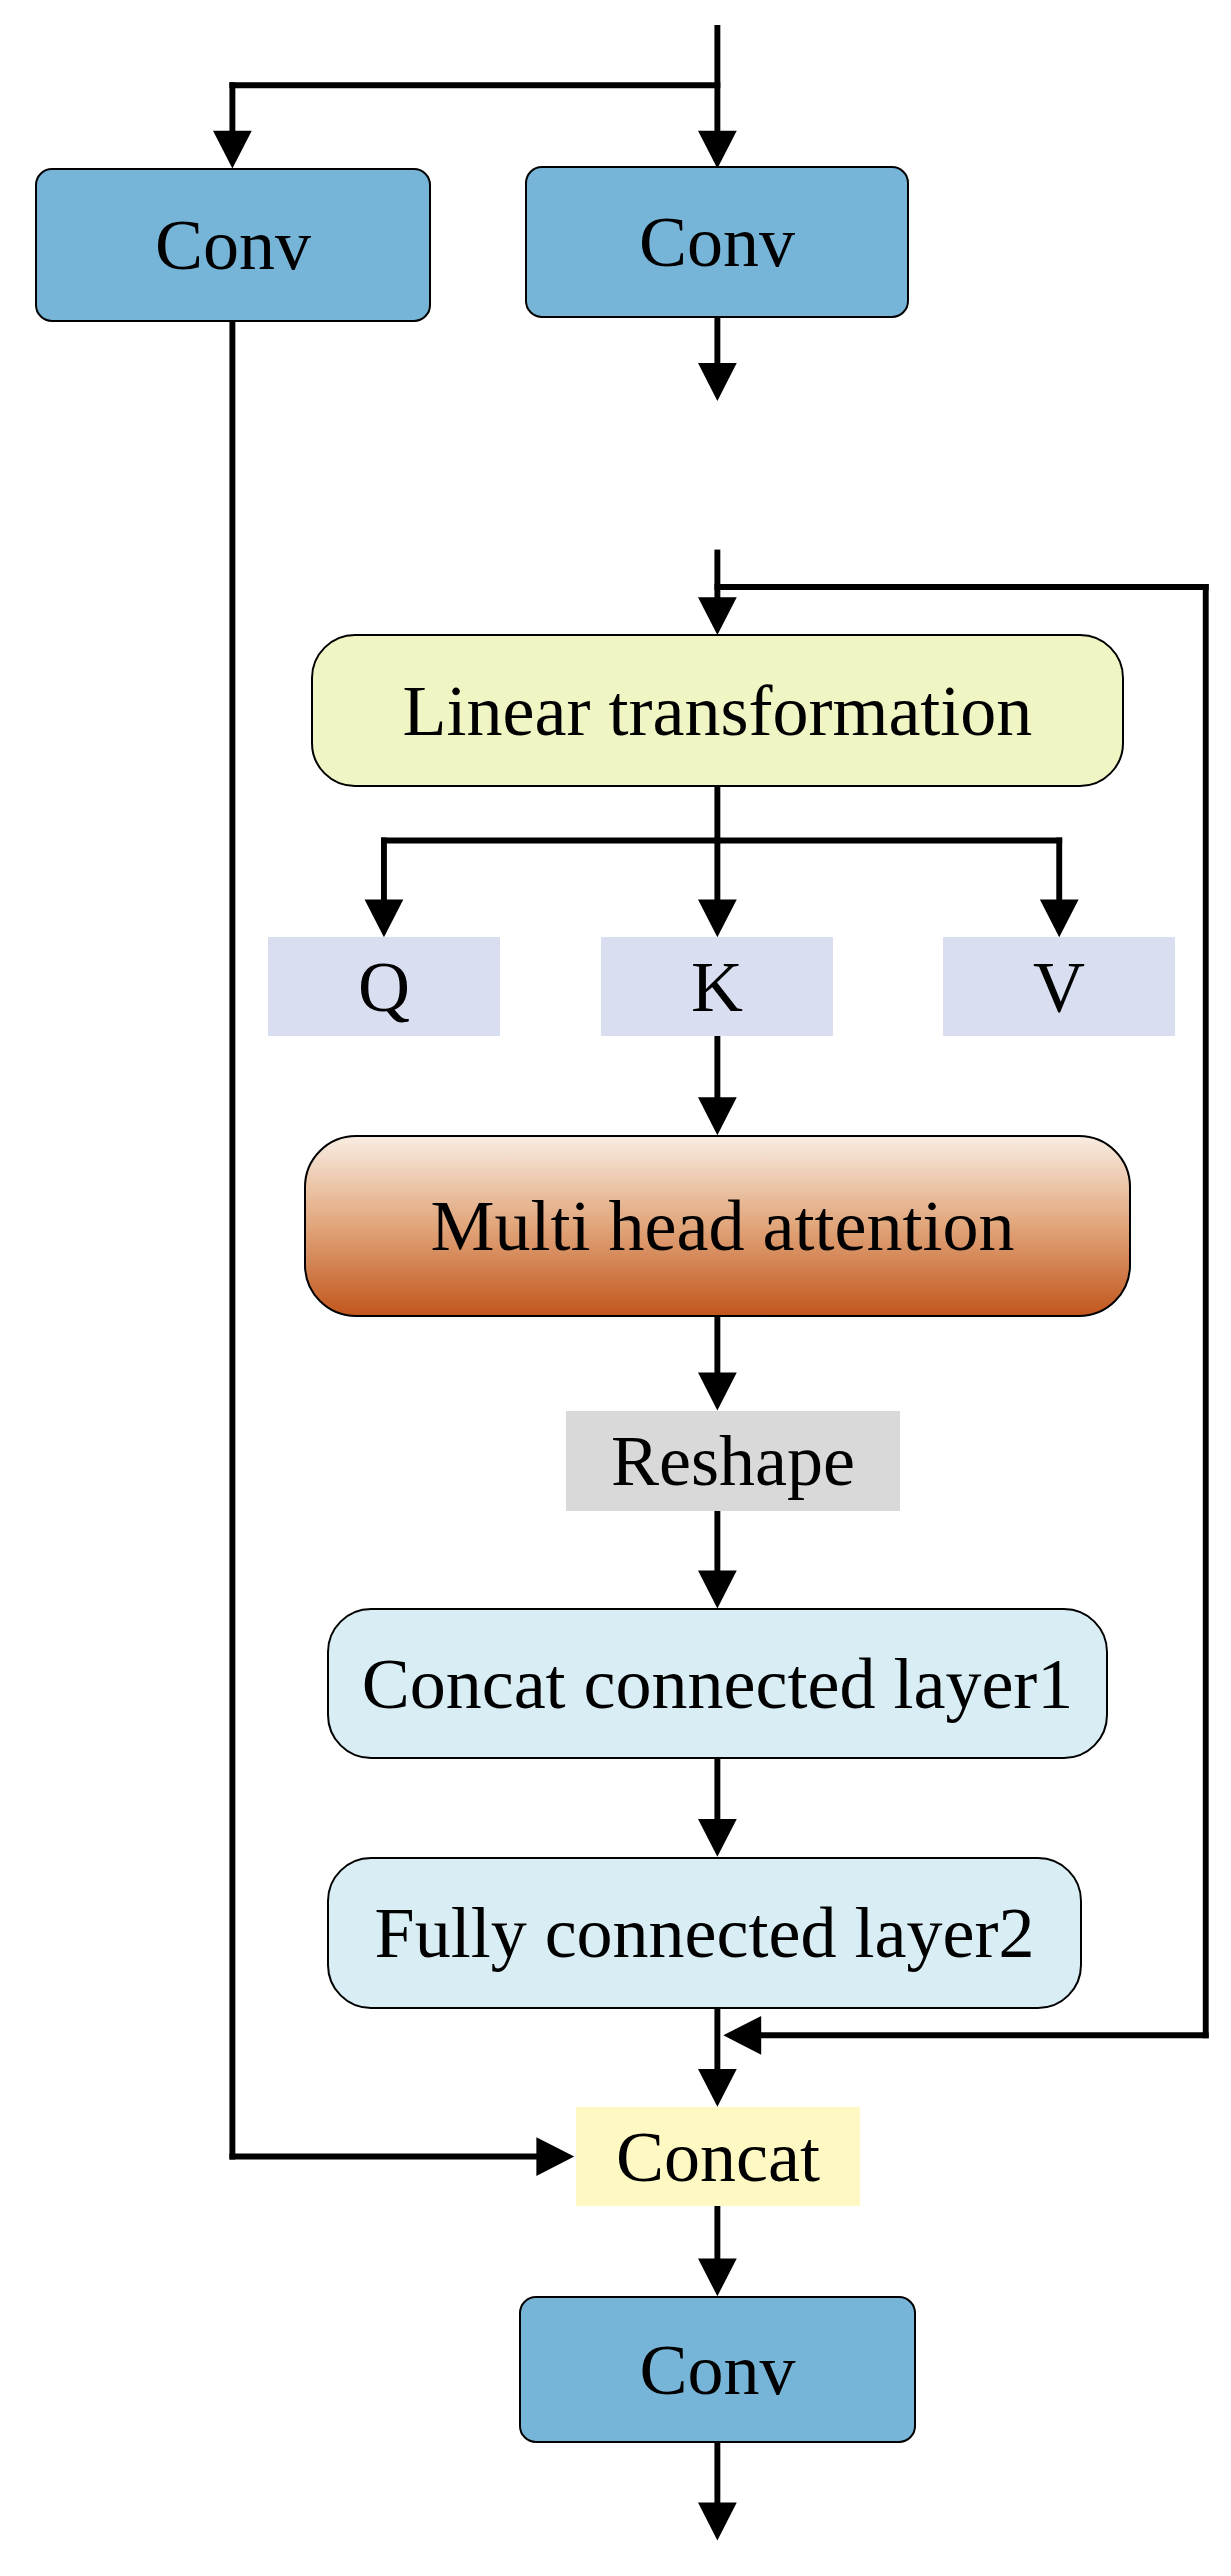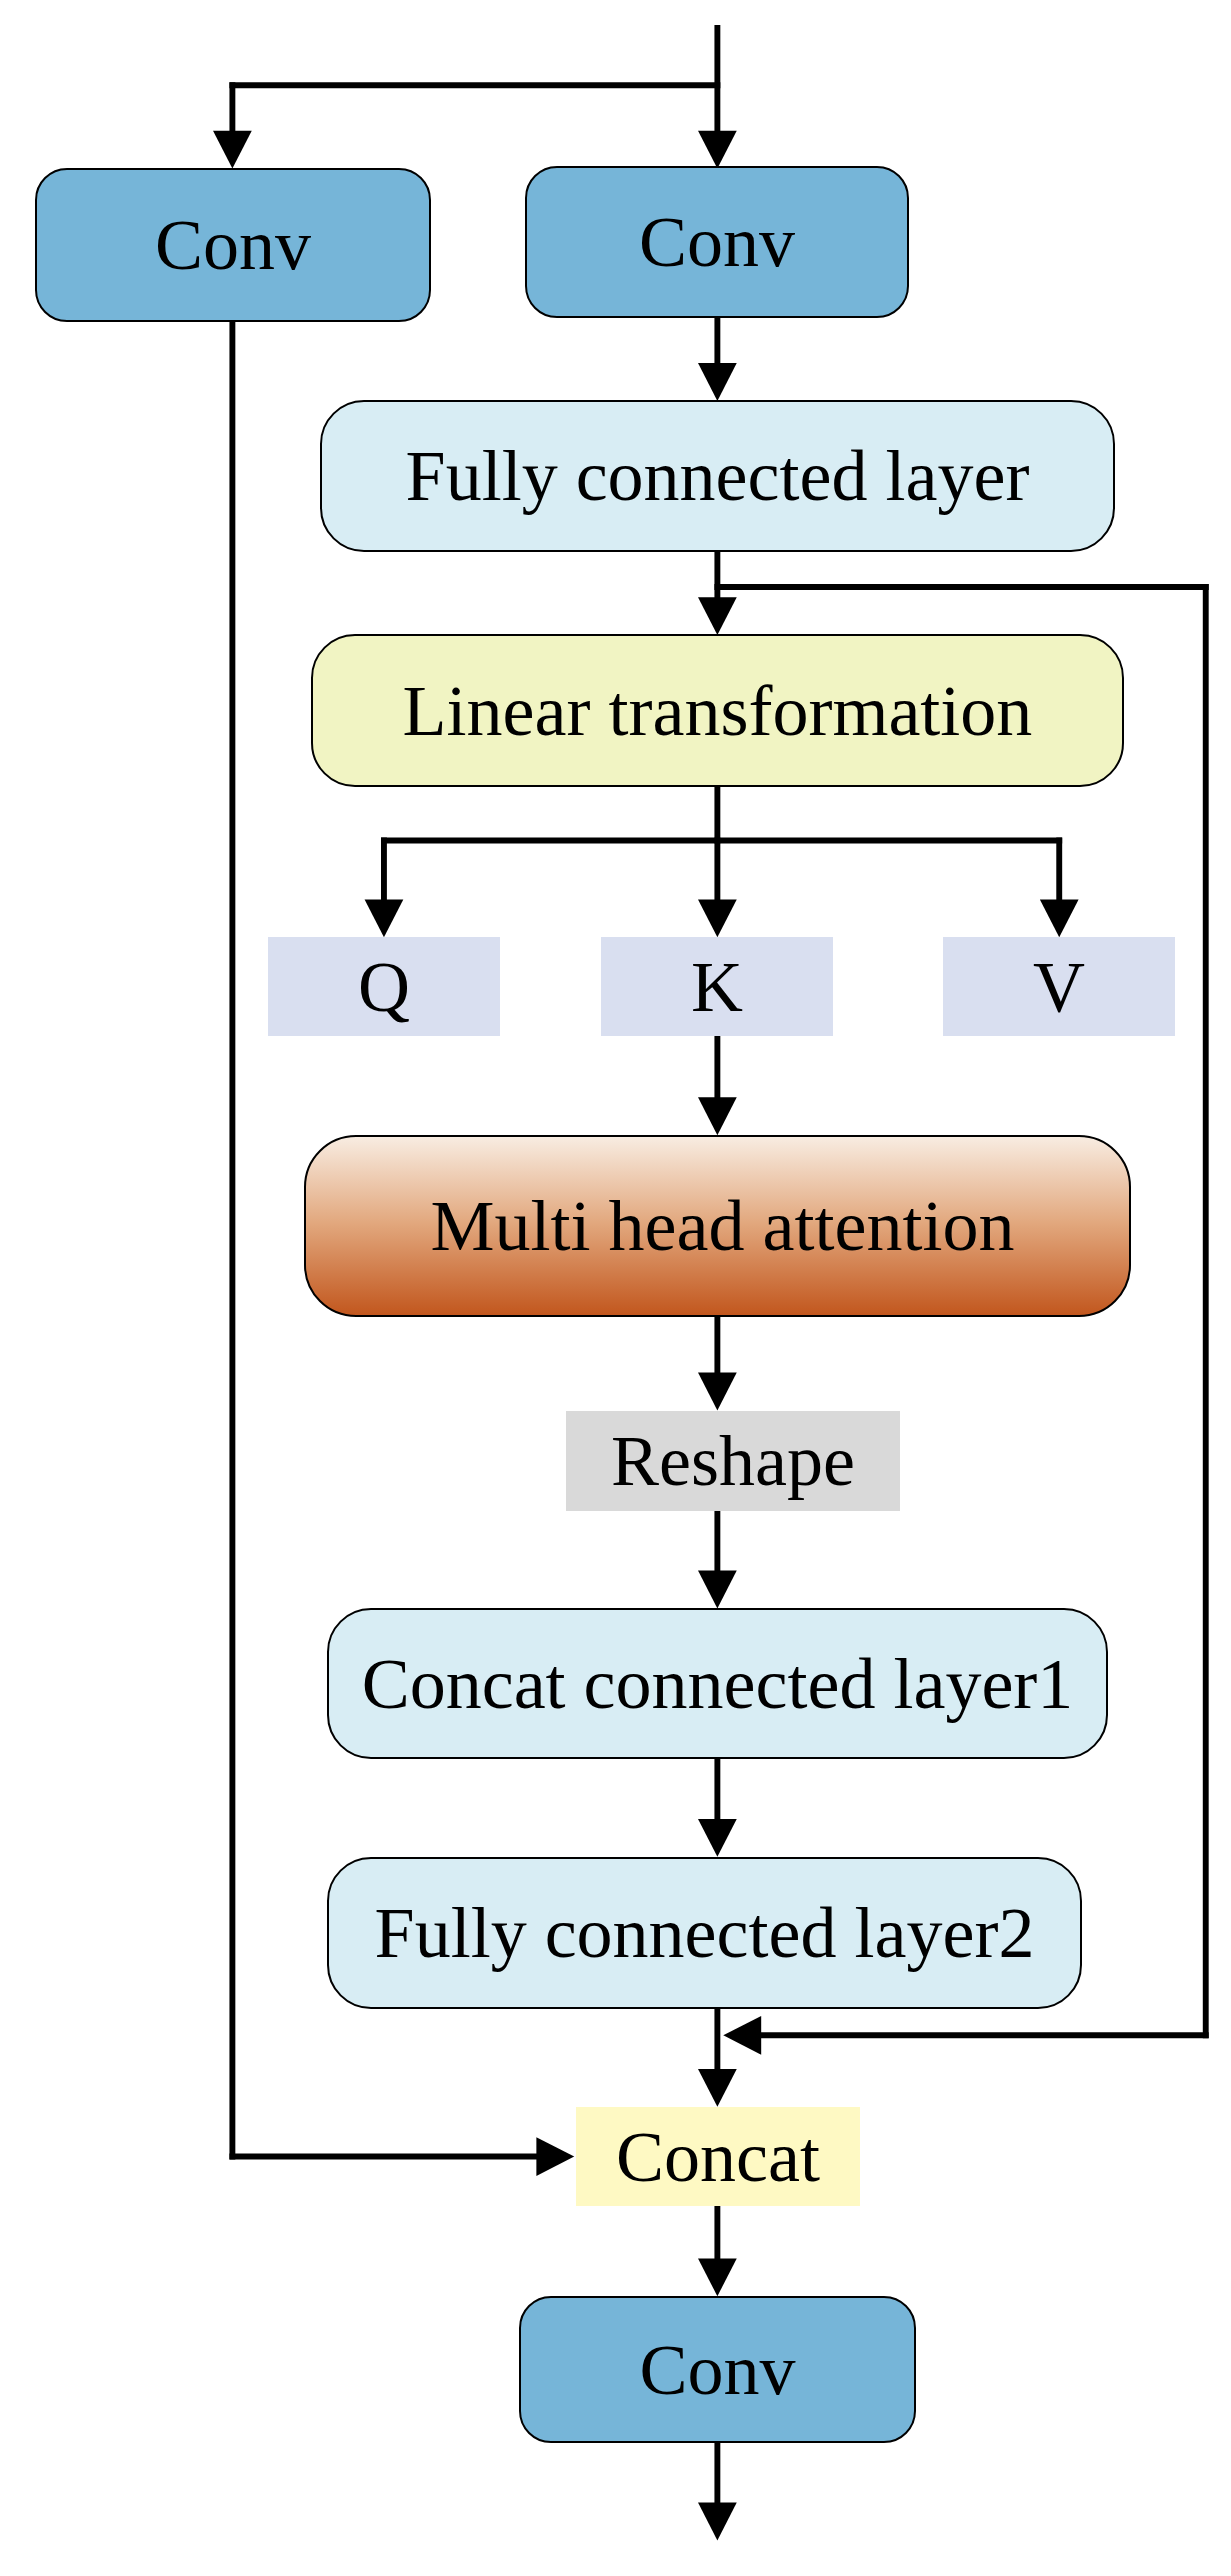--- a/index.html
+++ b/index.html
@@ -7,21 +7,21 @@
   #edges{position:absolute;left:0;top:0;z-index:1;}
   #edges line{stroke:#000;stroke-width:7;stroke-linecap:square;}
   #edges polygon{fill:#000;stroke:none;}
   .node{
     position:absolute;box-sizing:border-box;z-index:2;
     display:flex;align-items:center;justify-content:center;
     font-family:"Liberation Serif","DejaVu Serif",serif;
     font-size:72px;line-height:1;color:#000;white-space:nowrap;
   }
   .outlined{border:2.5px solid #000;}
-  .r-conv{border-radius:32px;}
+  .r-conv{border-radius:17px;}
   .r-wide{border-radius:44px;}
   .r-mha{border-radius:52px;}
   
   #conv-left   {left:35px;  top:168px;  width:396px; height:154px;}
   #conv-top    {left:525px; top:166px;  width:384px; height:152px;}
   #fc          {left:320px; top:400px;  width:795px; height:152px;}
   #linear      {left:311px; top:634px;  width:813px; height:153px;}
   #q-box       {left:268px; top:937px; width:232px; height:99px;}
   #k-box       {left:601px; top:937px; width:232px; height:99px;}
   #v-box       {left:943px;top:937px; width:232px; height:99px;}
@@ -117,21 +117,20 @@
     <g>
       <line x1="852" y1="2901" x2="852" y2="2973"></line>
       <polygon points="852,3017 829,2972 875,2972"></polygon>
     </g>
   </svg>
 
   <div id="conv-left" class="node outlined r-conv" style="background: rgb(118, 181, 216);">Conv</div>
 
   <div id="conv-top" class="node outlined r-conv" style="background: rgb(118, 181, 216);">Conv</div>
 
-  <div id="fc" class="node outlined r-wide" style="background: rgb(216, 237, 244);">Fully connected layer</div>
 
   <div id="linear" class="node outlined r-wide" style="background: rgb(241, 244, 195);">Linear transformation</div>
 
   <div id="q-box" class="node" style="background: rgb(217, 223, 240);">Q</div>
 
   <div id="k-box" class="node" style="background: rgb(217, 223, 240);">K</div>
 
   <div id="v-box" class="node" style="background: rgb(217, 223, 240);">V</div>
 
   <div id="mha" class="node outlined r-mha" style="background: linear-gradient(rgb(248, 236, 225) 0%, rgb(226, 168, 126) 48%, rgb(194, 87, 30) 100%); padding-left: 10px;">Multi head attention</div>

